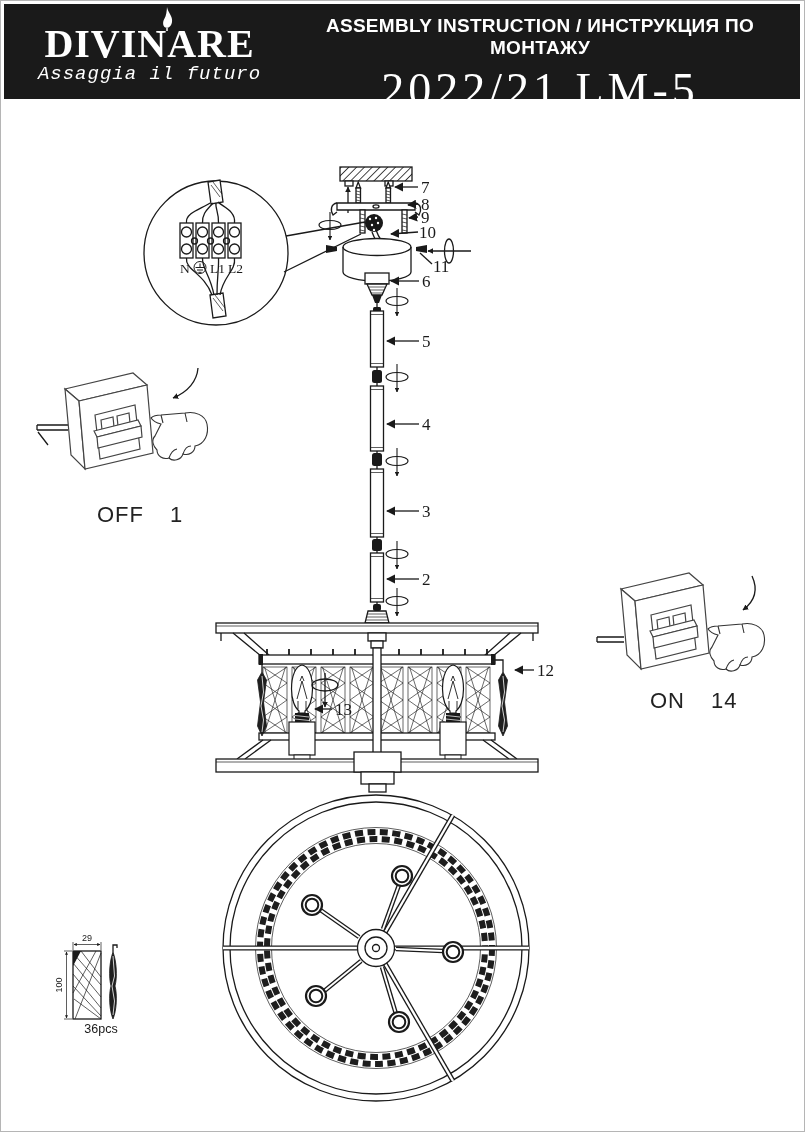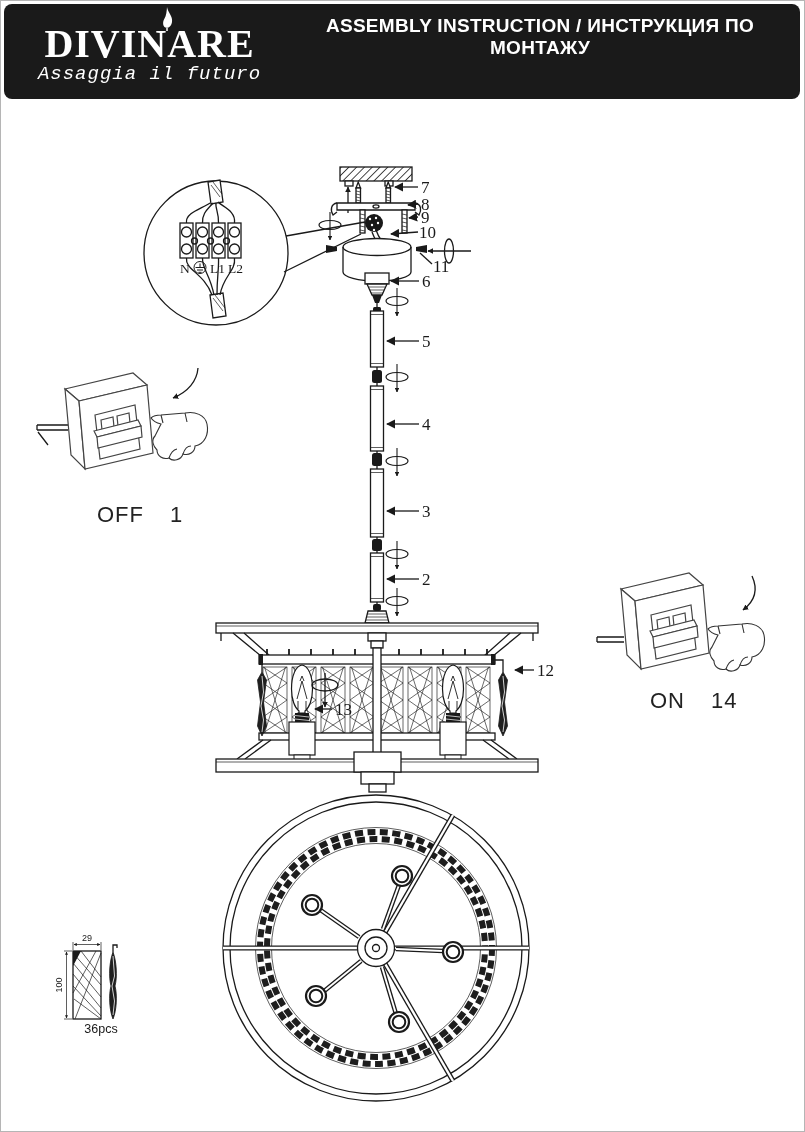--- a/index.html
+++ b/index.html
@@ -1,17 +1,17 @@
 <!DOCTYPE html>
 <html><head>
 <meta charset="utf-8">
 <style>
   html,body{margin:0;padding:0;background:#e8e8e8;}
   .page{position:relative;width:805px;height:1132px;background:#ffffff;border:1px solid #b5b5b5;box-sizing:border-box;margin:0 auto;overflow:hidden;font-family:"Liberation Sans",sans-serif;}
-  .hdr{position:absolute;left:3px;top:3px;width:796px;height:95px;background:#1a1a1a;color:#fff;border-radius:8px;}
+  .hdr{position:absolute;left:3px;top:3px;width:796px;height:95px;background:#1a1a1a;color:#fff;}
   .logo{position:absolute;left:28px;top:0;width:235px;text-align:center;}
   .brand{font-family:"Liberation Serif",serif;font-weight:bold;font-size:40px;letter-spacing:1px;line-height:1;margin-top:20px;}
   .flame{position:absolute;left:126px;top:3px;}
   .tagline{font-family:Liberation Mono, monospace;font-style:italic;font-size:19px;margin-top:-1px;letter-spacing:1px;}
   .titles{position:absolute;left:292px;top:0;width:488px;height:100%;text-align:center;}
   .ititle{font-family:"Liberation Sans",sans-serif;font-weight:bold;font-size:19px;margin-top:11px;letter-spacing:0.3px;}
   .model{font-family:"Liberation Serif",serif;font-size:46px;letter-spacing:4px;margin-top:4px;}
   svg.diagram{position:absolute;left:0;top:100px;}
   .ln{stroke:#1a1a1a;fill:none;stroke-width:1.3;}
   .lnf{stroke:#1a1a1a;fill:#ffffff;stroke-width:1.3;}
@@ -32,20 +32,21 @@
     <div class="logo">
       <svg class="flame" width="18" height="24" viewBox="0 0 18 24">
         <path d="M9,0 C10,6 15,9 14,15 C13.4,19.5 10,21.5 7.5,20.5 C4.5,19.3 4.6,14.5 6.5,11.5 C8.2,8.8 8.8,4 9,0 Z" fill="#fff"></path>
         <path d="M9,21 L9,24" stroke="#fff" stroke-width="1.5"></path>
       </svg>
       <div class="brand">DIVINARE</div>
       <div class="tagline">Assaggia il futuro</div>
     </div>
     <div class="titles">
       <div class="ititle">ASSEMBLY INSTRUCTION / ИНСТРУКЦИЯ ПО МОНТАЖУ</div>
+      <div class="model">2022/21 LM-5</div>
     </div>
   </div>
 
   <svg class="diagram" width="805" height="1032" viewBox="0 100 805 1032">
     <defs>
       <marker id="arr" viewBox="0 0 10 10" refX="9" refY="5" markerWidth="7" markerHeight="7" orient="auto-start-reverse">
         <path d="M0,0 L10,5 L0,10 Z" fill="#1a1a1a"></path>
       </marker>
       <marker id="arrs" viewBox="0 0 10 10" refX="9" refY="5" markerWidth="4.5" markerHeight="4.5" orient="auto-start-reverse">
         <path d="M0,0 L10,5 L0,10 Z" fill="#1a1a1a"></path>

